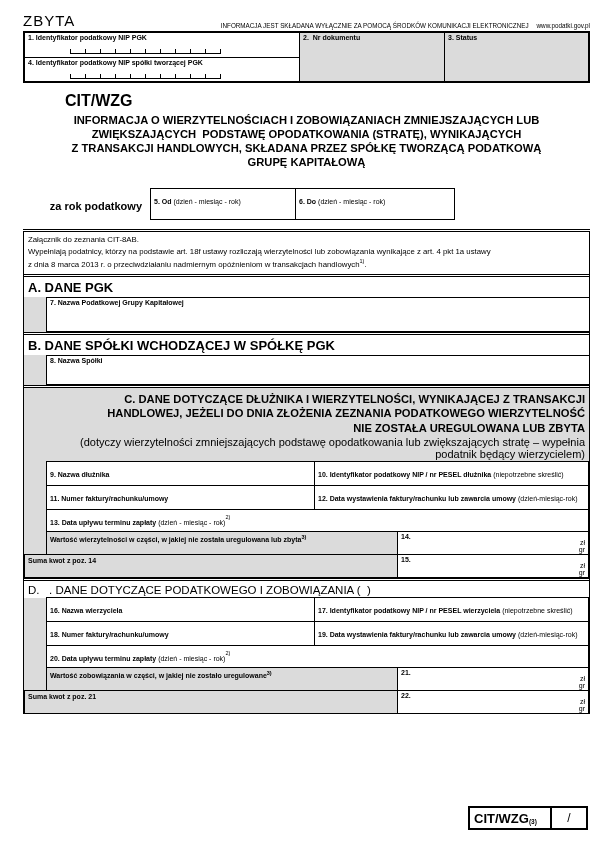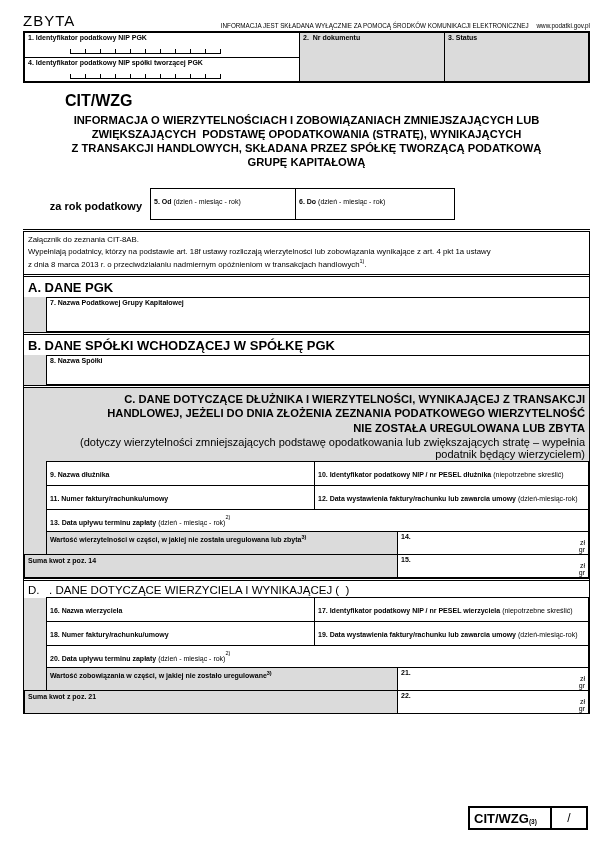--- a/index.html
+++ b/index.html
@@ -247,21 +247,21 @@
           <span class="num">15.</span>
           <span class="zl">zł</span>
           <span class="gr">gr</span>
         </div>
       </div>
     </div>
 
     <div class="dbl"></div>
 
     <div class="section">
-      <div class="sub-head">D.   . DANE DOTYCZĄCE WIERZYCIELA I WYNIKAJĄCEJ (  )</div>
+      <div class="sub-head">D.   . DANE DOTYCZĄCE PODATKOWEGO I ZOBOWIĄZANIA (  )</div>
 
       <div class="row">
         <div class="gut"></div>
         <div class="cell c-left h24 nb-r">
           <span class="flabel">16. Nazwa wierzyciela</span>
         </div>
         <div class="cell c-right h24">
           <span class="flabel">17. Identyfikator podatkowy NIP / nr PESEL wierzyciela </span><span class="fhint">(niepotrzebne skreślić)</span>
           <div class="digits pesel">
               <span></span>

